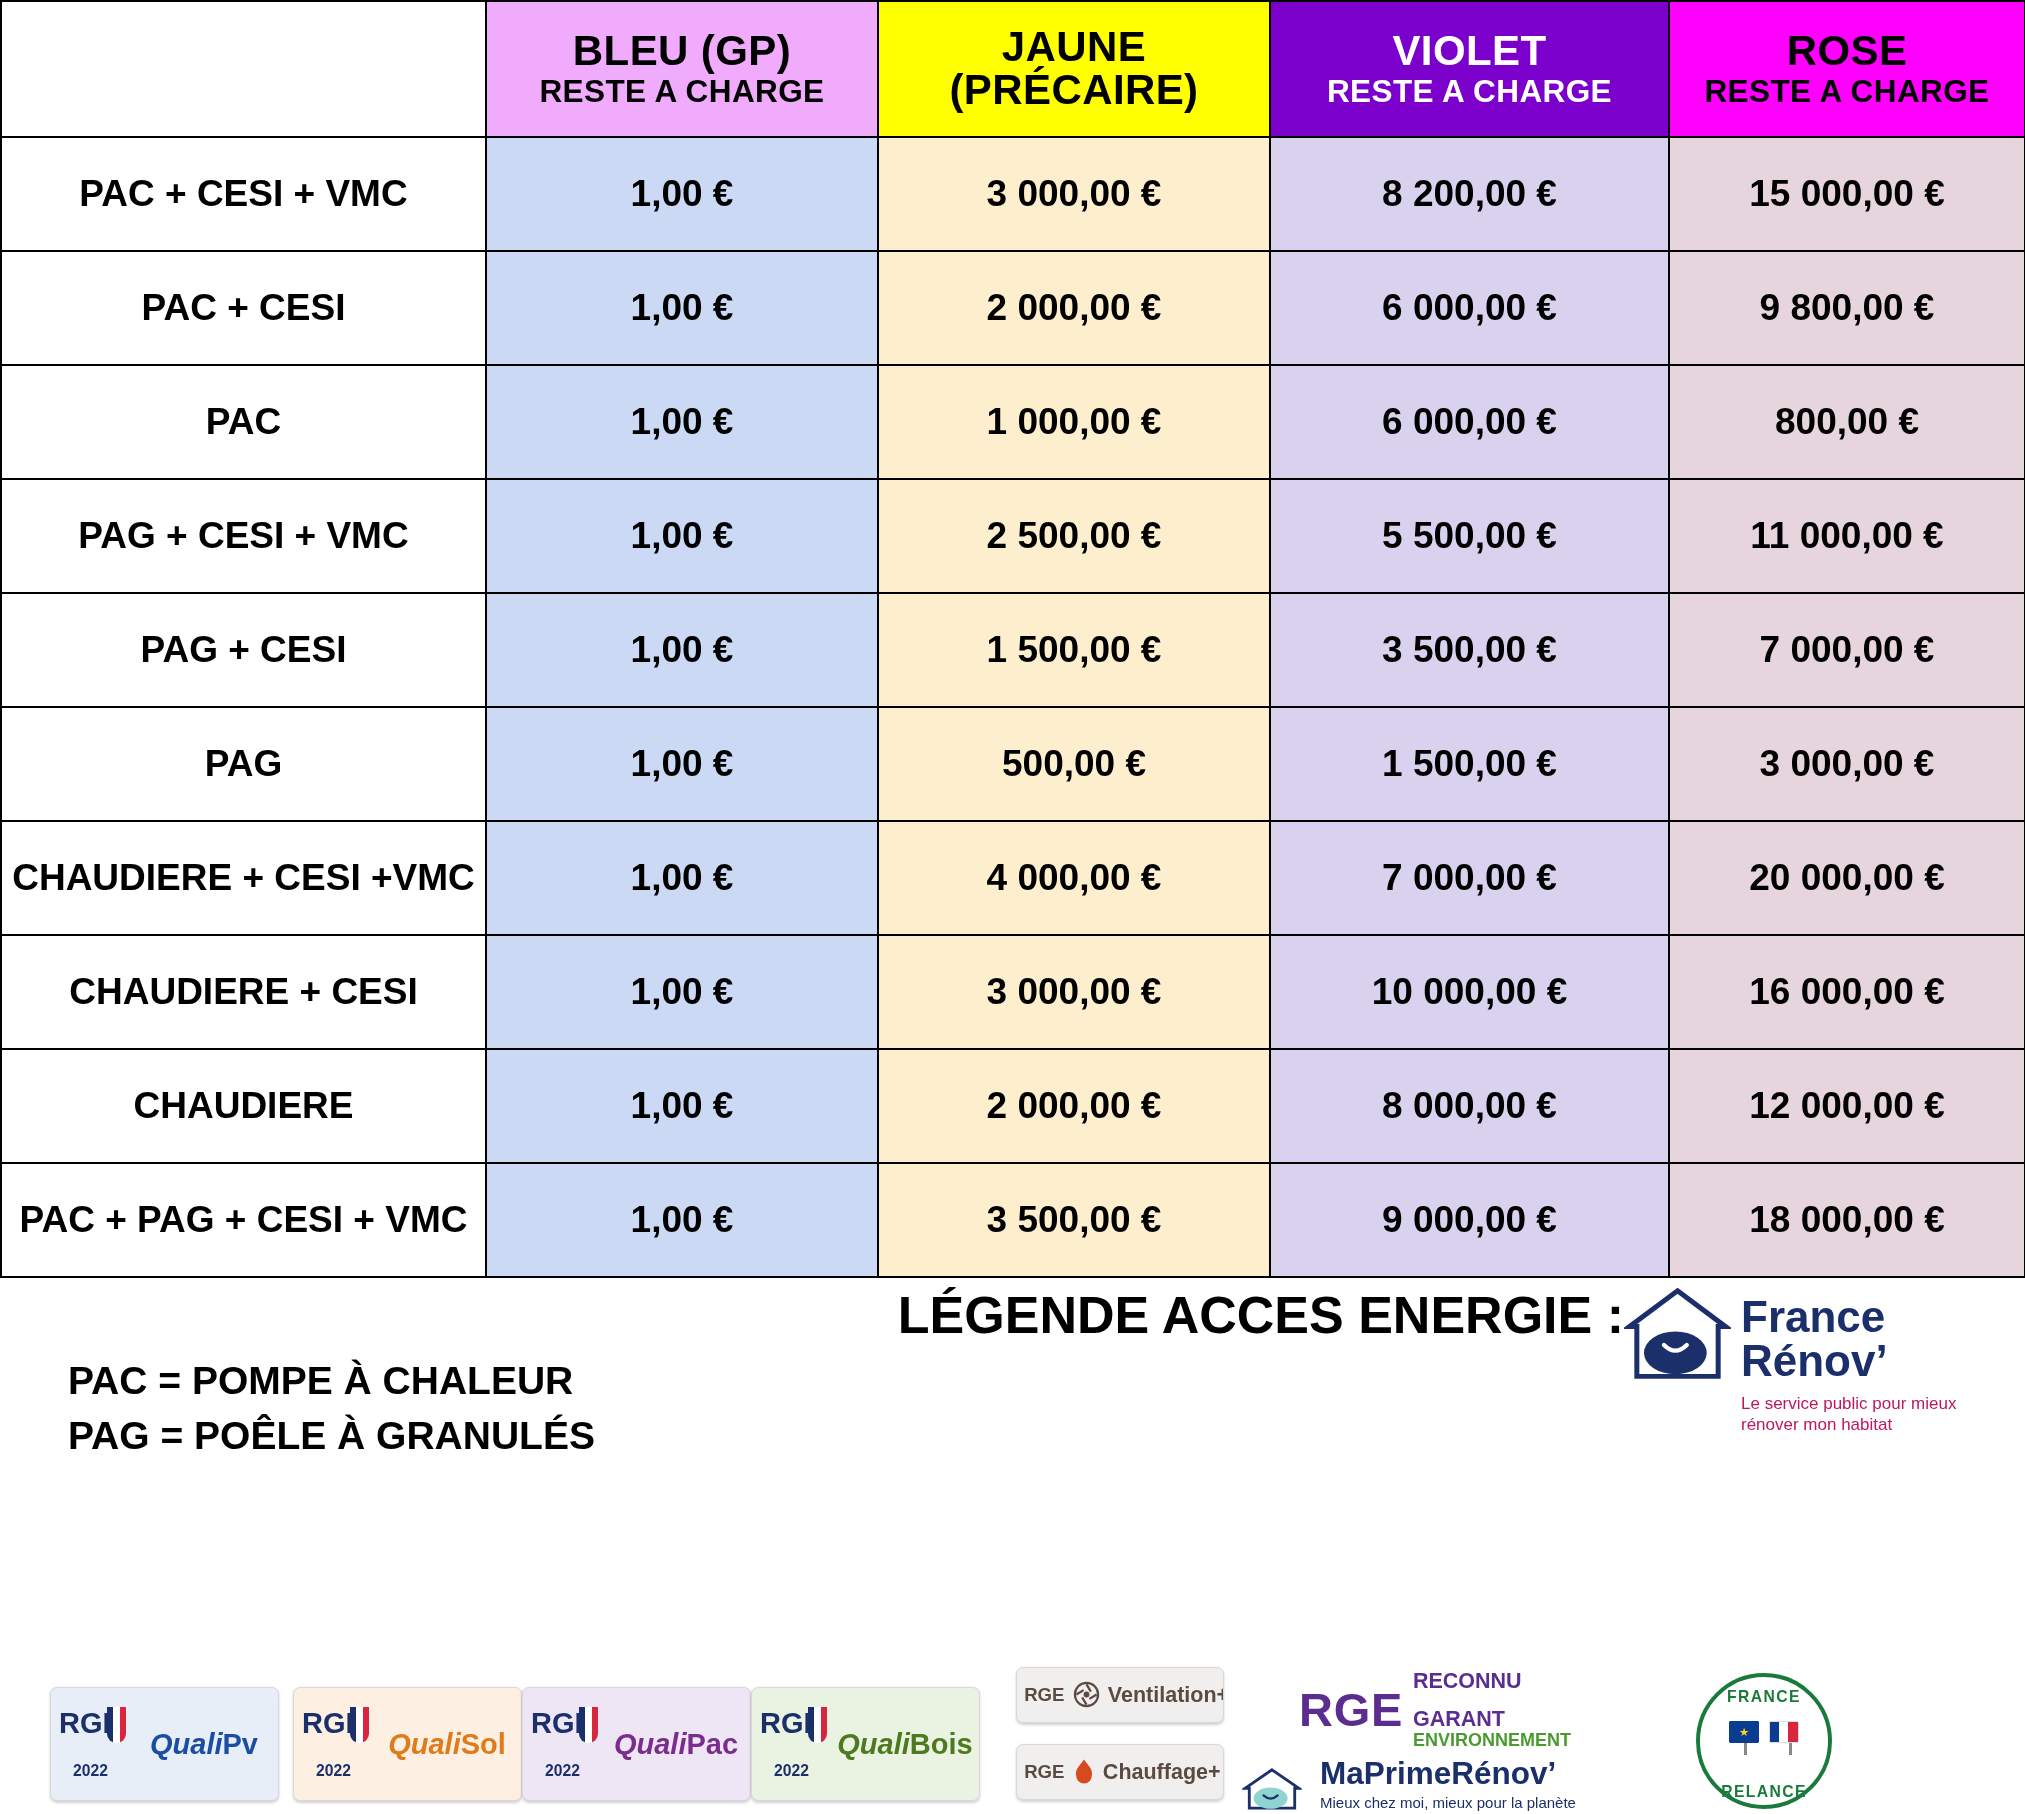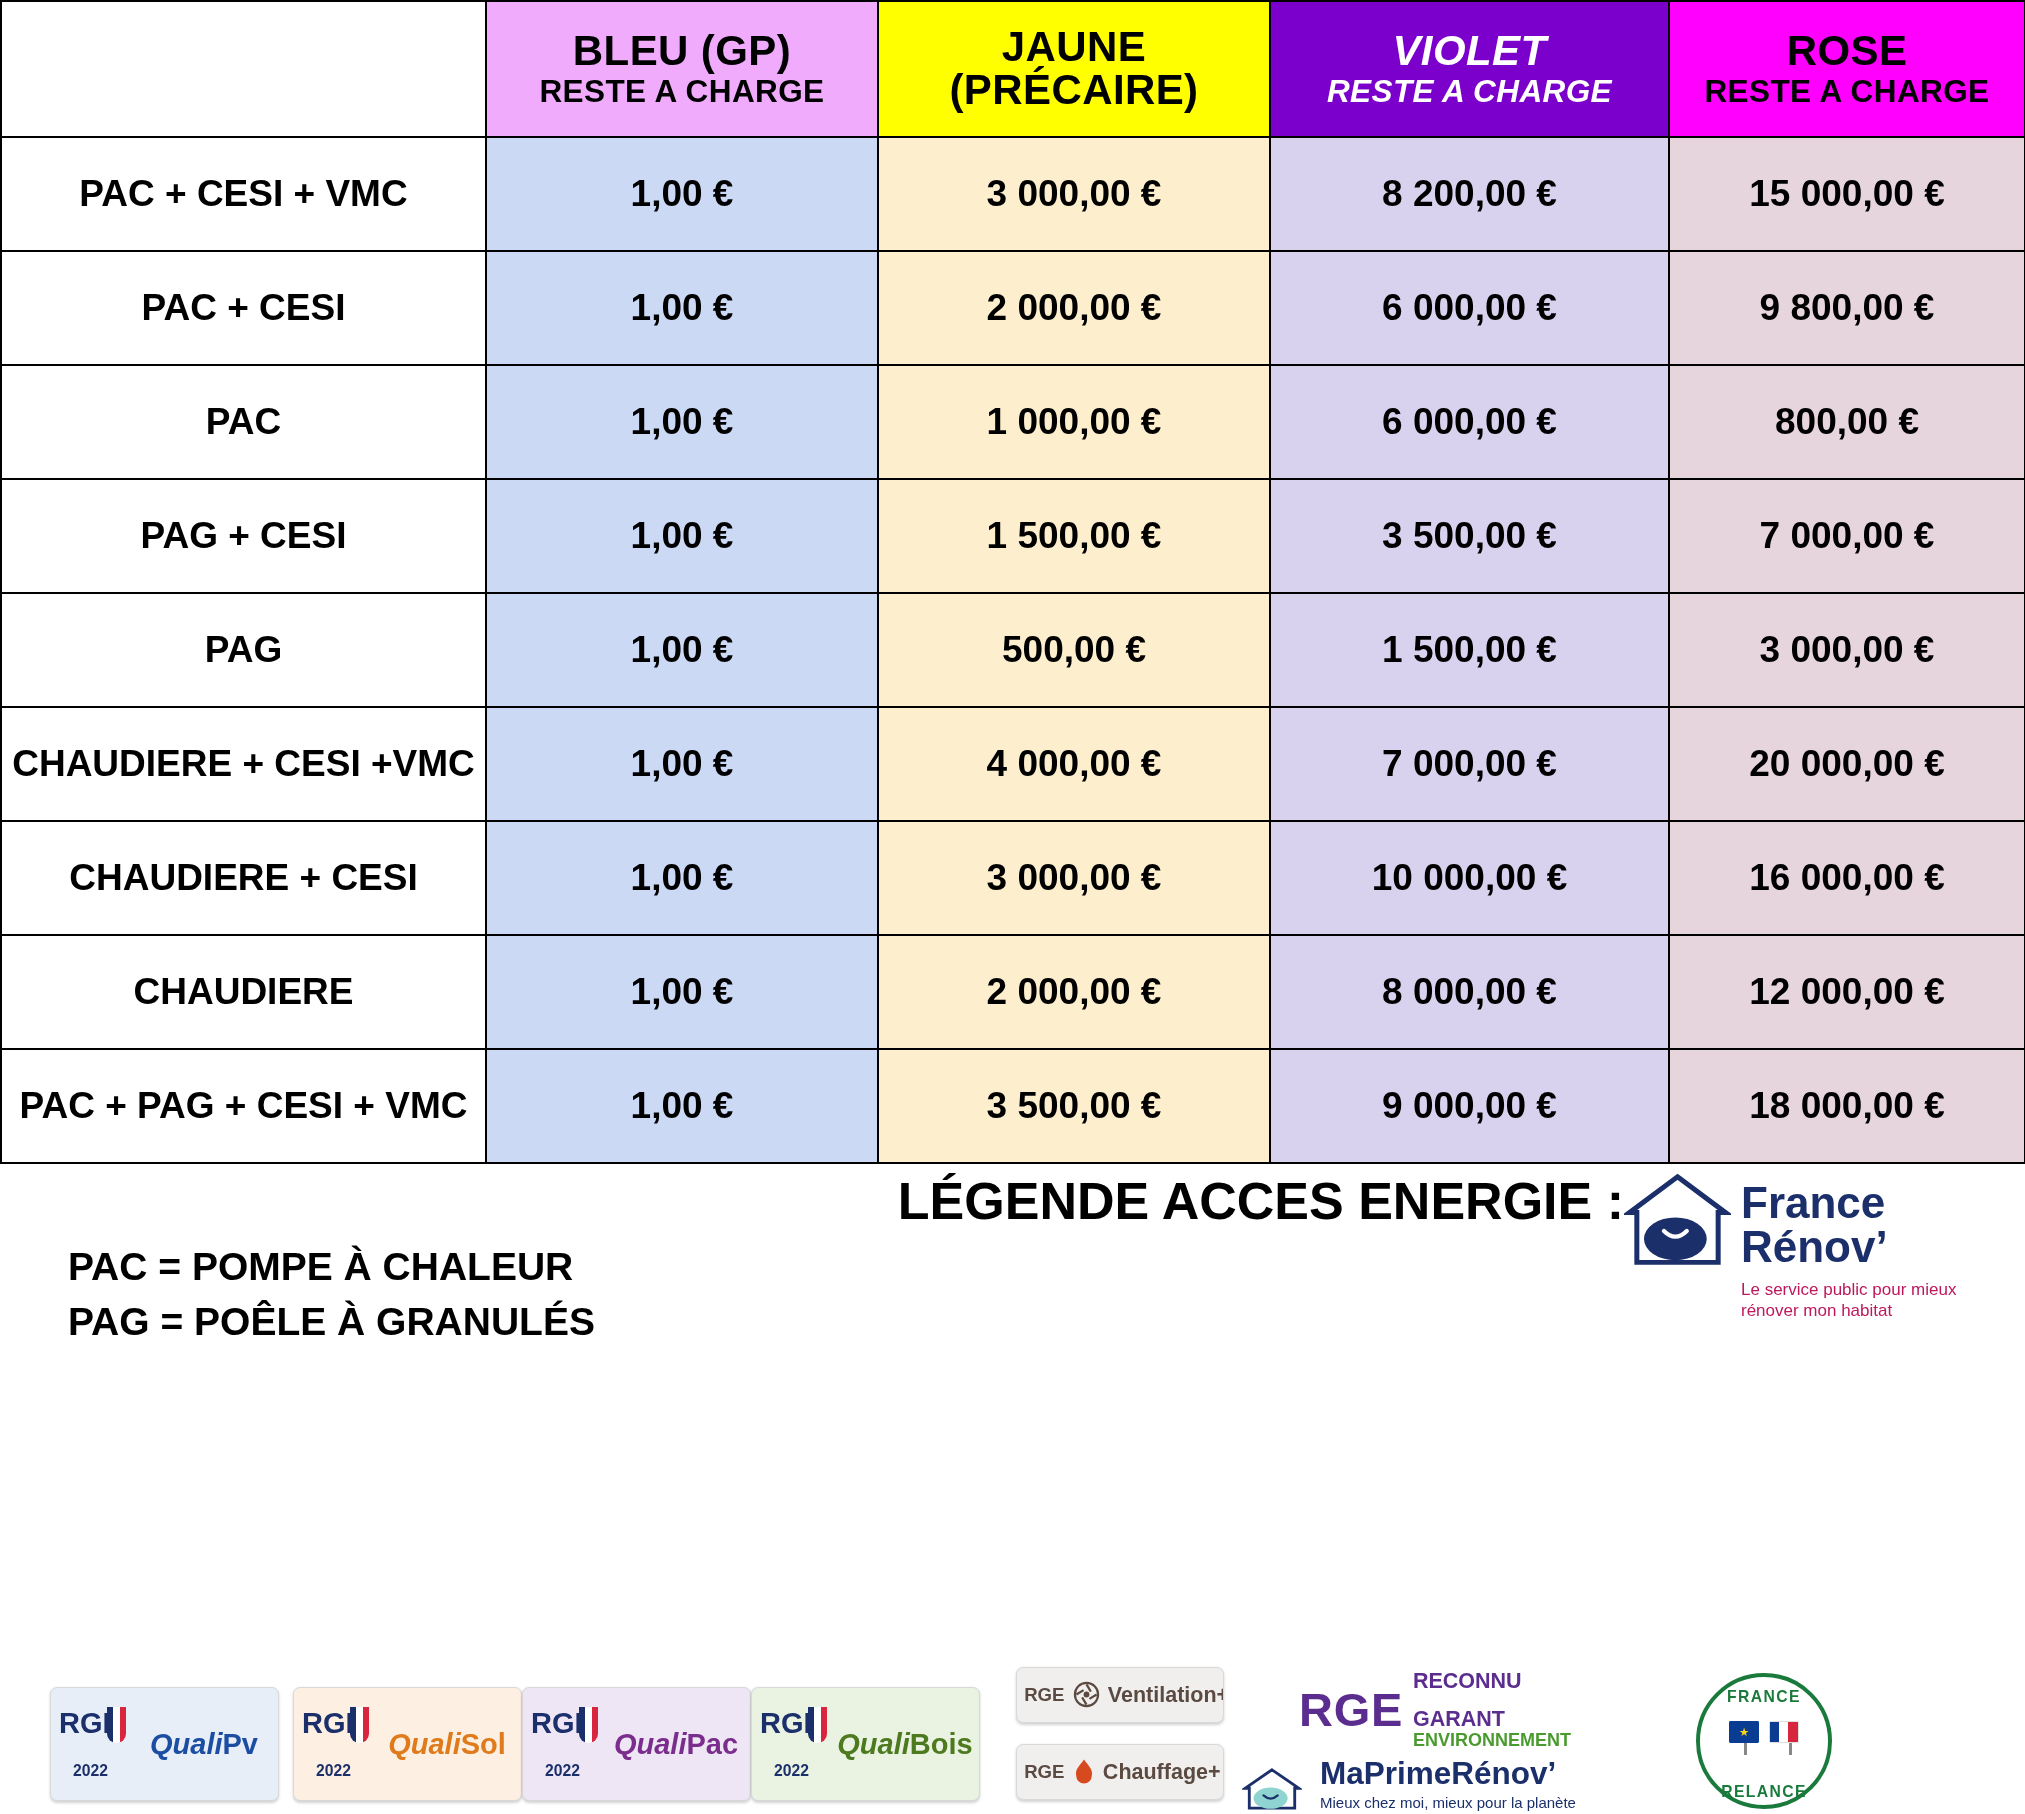--- a/index.html
+++ b/index.html
@@ -51,21 +51,21 @@
     line-height: 1.02;
     letter-spacing: 0.4px;
   }
   .h-sub {
     display: block;
     font-size: 31.5px;
     line-height: 1.05;
     letter-spacing: 0.4px;
     margin-top: 1.4px;
   }
-  th.h-violet .h-title, th.h-violet .h-sub { color: #ffffff; font-style: italic; }
+  th.h-violet .h-title, th.h-violet .h-sub { color: #ffffff; }
 
   
   tr.row td { height: 114px; padding: 4.3px 7.2px; }
   td.label {
     background: #ffffff;
     font-size: 37px;
     line-height: 1.12;
   }
   td.v-bleu   { background: #ccd9f5; font-size: 37px; }
   td.v-jaune  { background: #fdeecd; font-size: 37px; }
@@ -294,20 +294,27 @@
         <td class="v-rose">9 800,00 €</td>
       </tr>
       <tr class="row">
         <td class="label">PAC</td>
         <td class="v-bleu">1,00 €</td>
         <td class="v-jaune">1 000,00 €</td>
         <td class="v-violet">6 000,00 €</td>
         <td class="v-rose">800,00 €</td>
       </tr>
       <tr class="row">
+        <td class="label">PAG + CESI + VMC</td>
+        <td class="v-bleu">1,00 €</td>
+        <td class="v-jaune">2 500,00 €</td>
+        <td class="v-violet">5 500,00 €</td>
+        <td class="v-rose">11 000,00 €</td>
+      </tr>
+      <tr class="row">
         <td class="label">PAG + CESI</td>
         <td class="v-bleu">1,00 €</td>
         <td class="v-jaune">1 500,00 €</td>
         <td class="v-violet">3 500,00 €</td>
         <td class="v-rose">7 000,00 €</td>
       </tr>
       <tr class="row">
         <td class="label">PAG</td>
         <td class="v-bleu">1,00 €</td>
         <td class="v-jaune">500,00 €</td>

